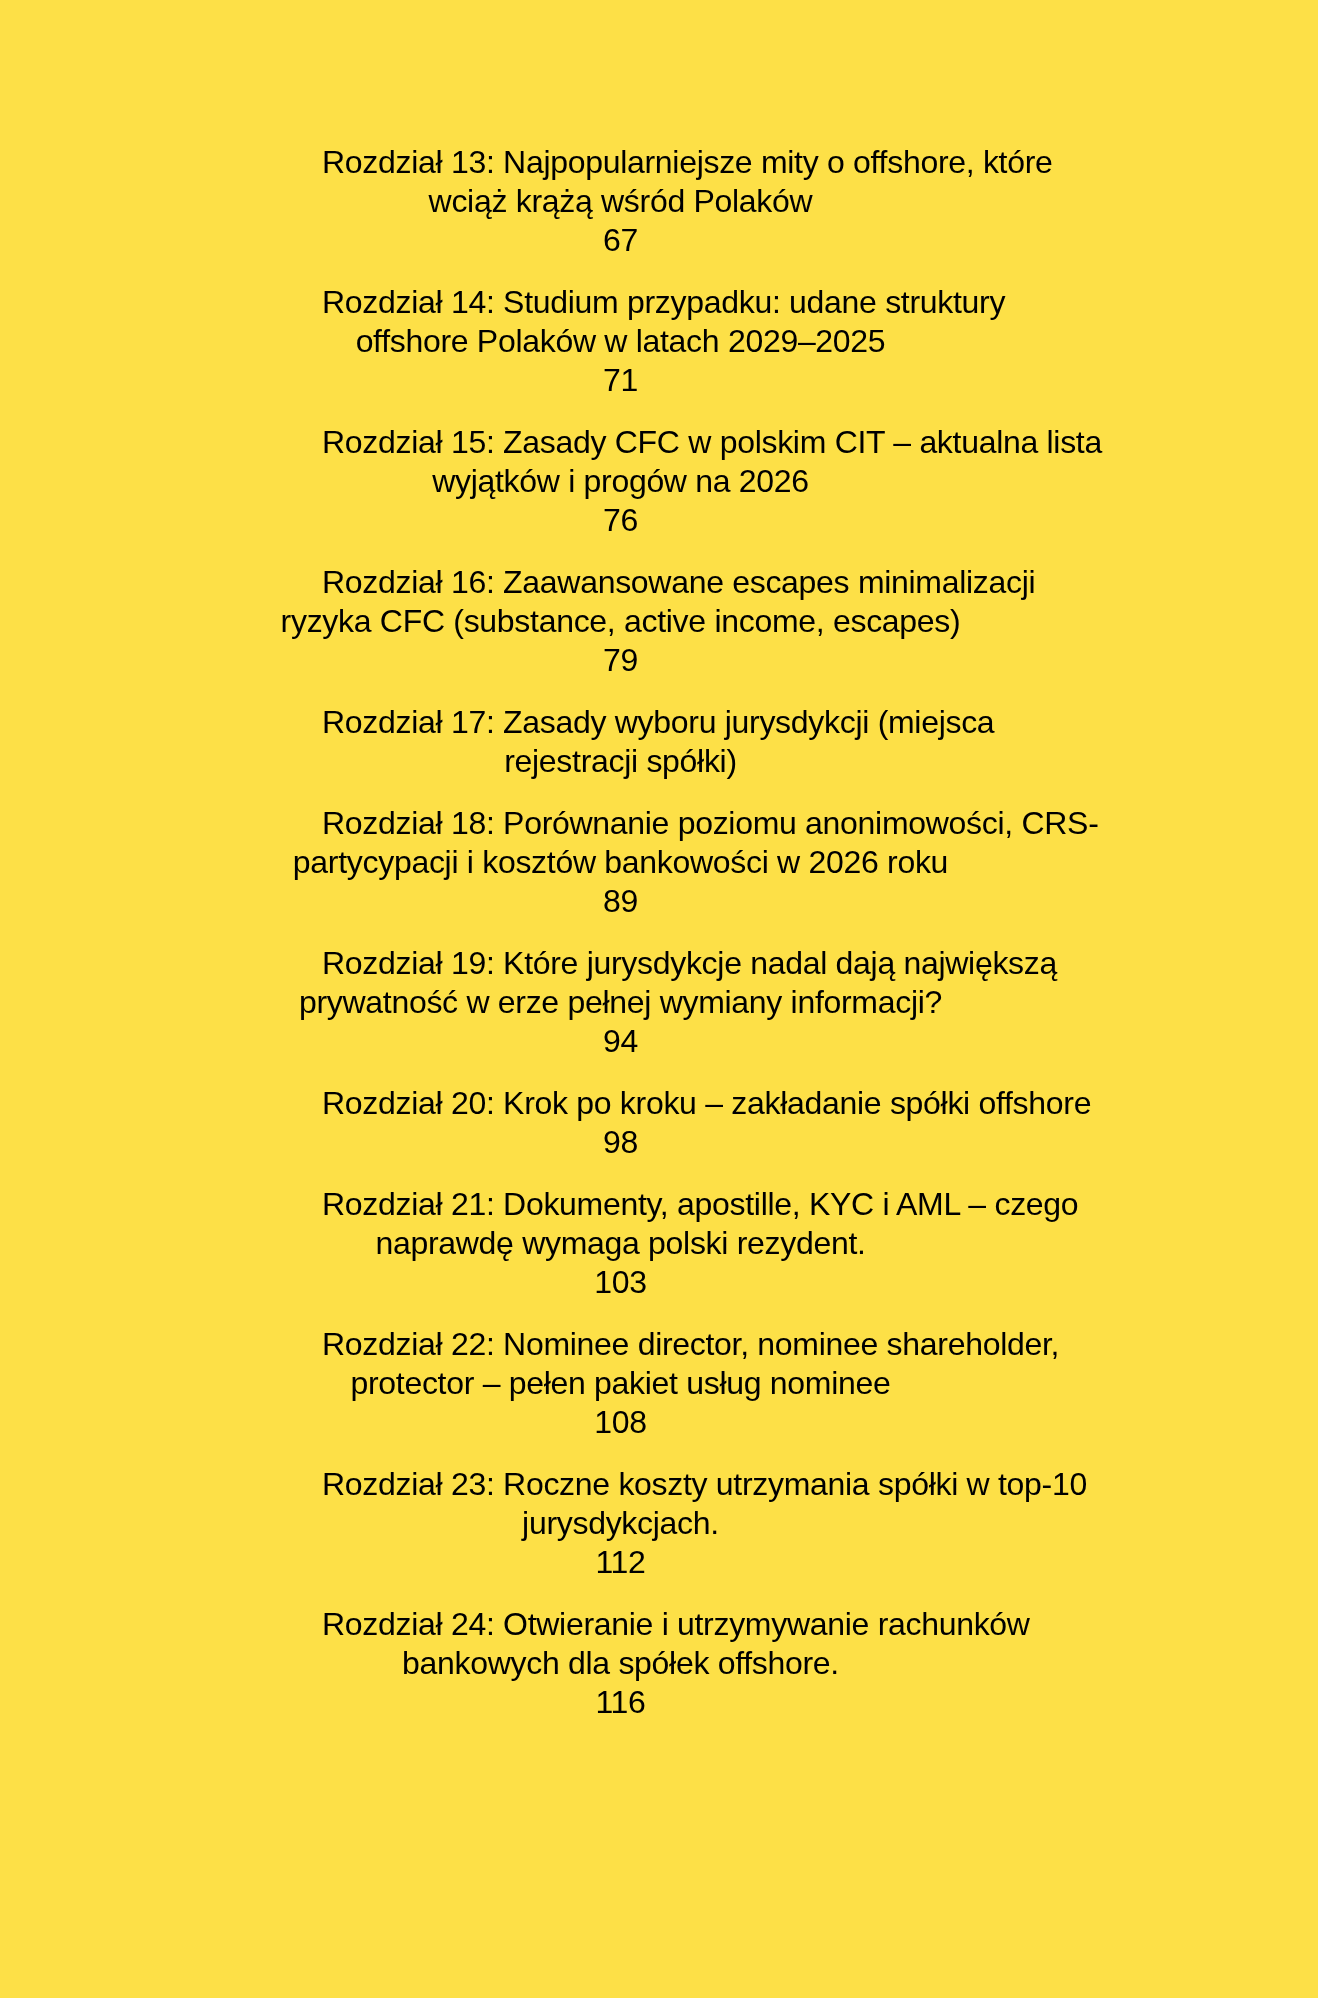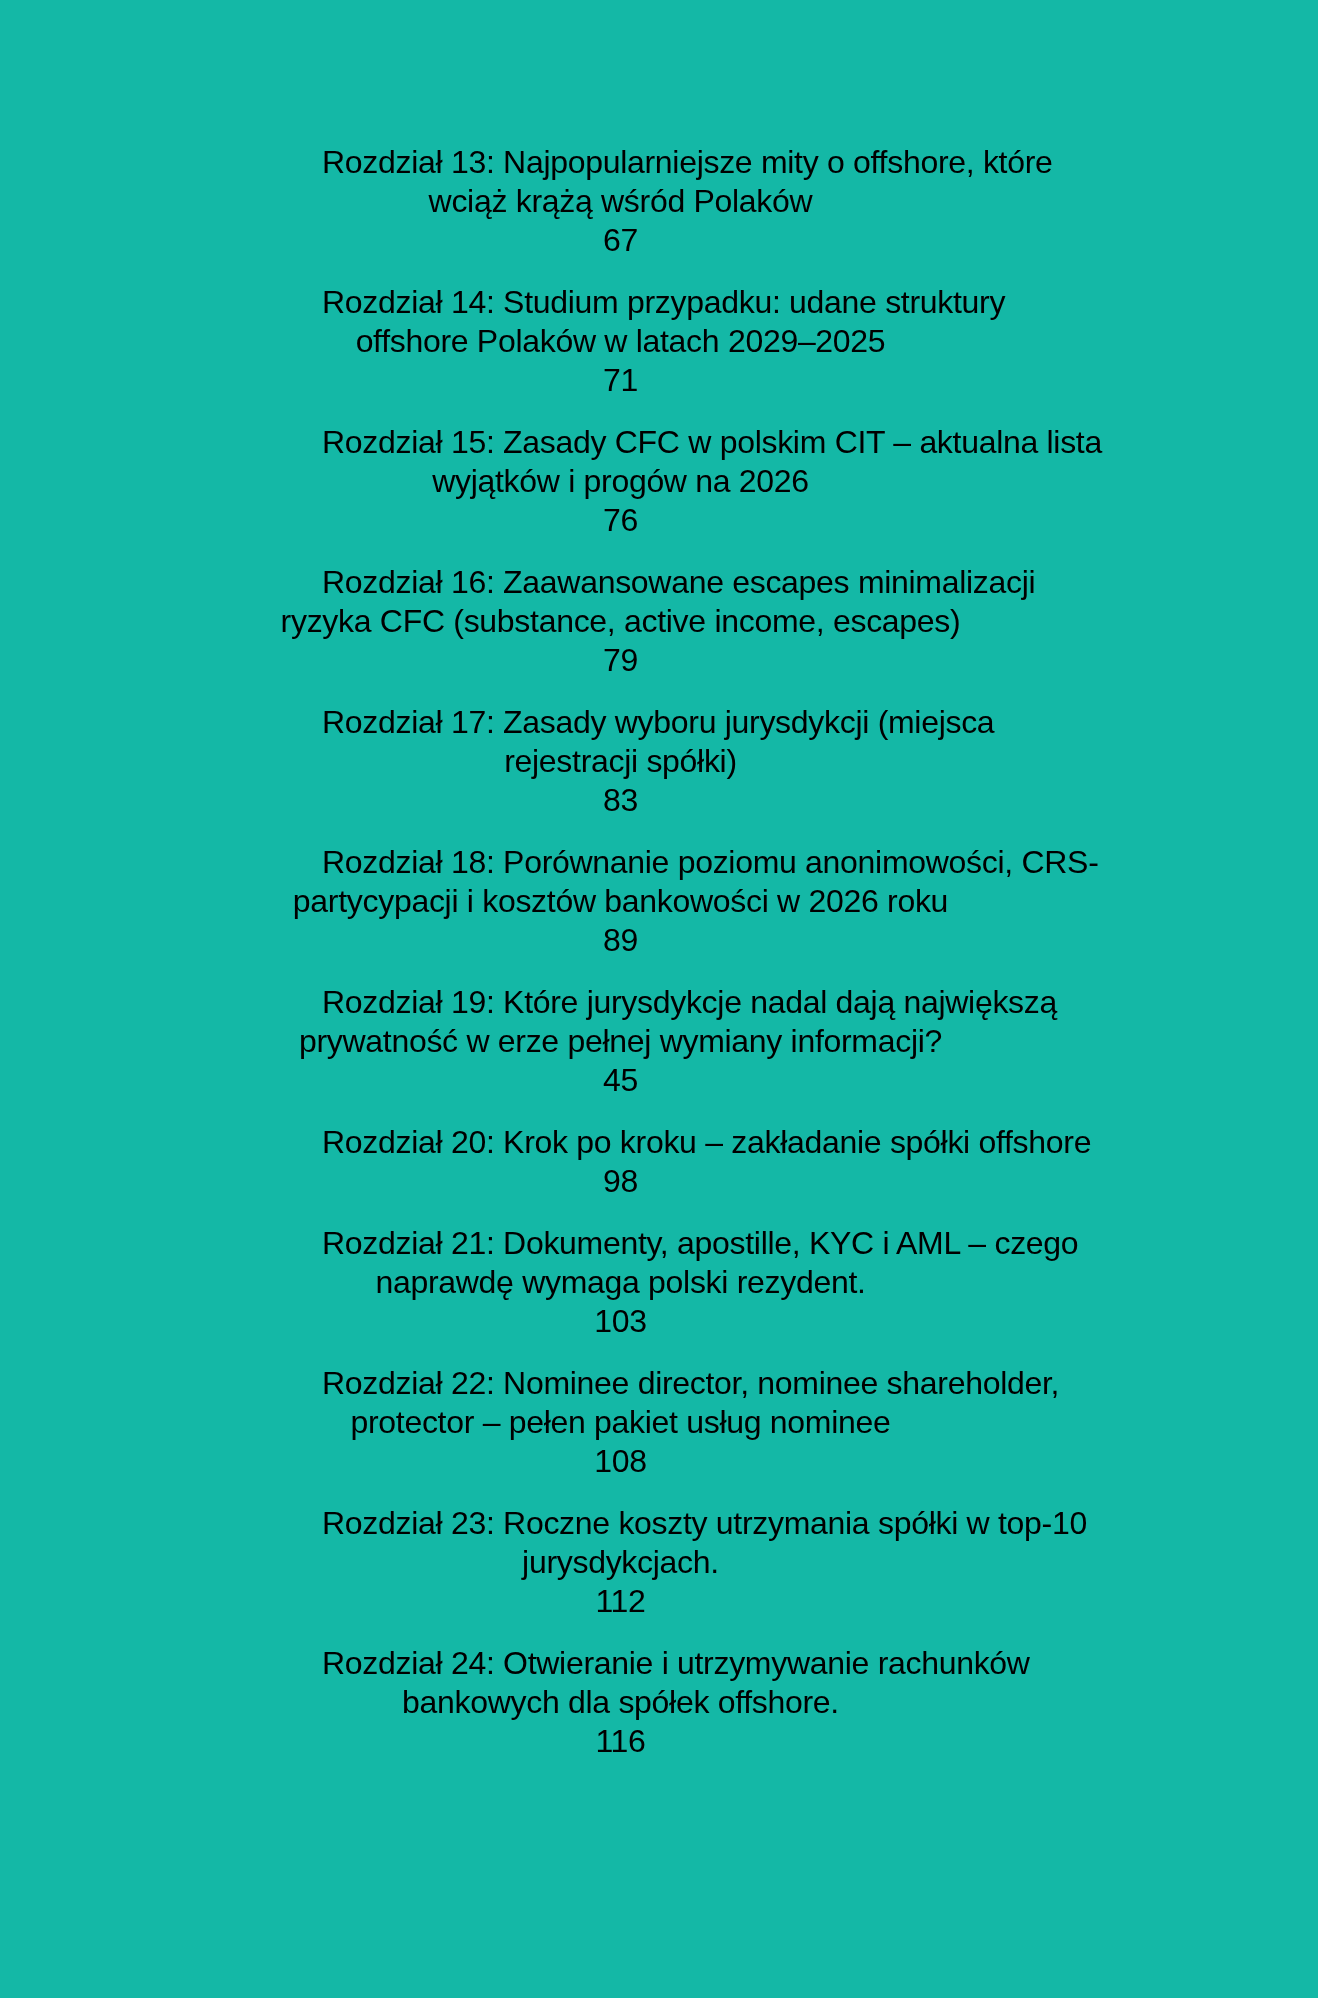--- a/index.html
+++ b/index.html
@@ -12,21 +12,21 @@
     height: 1998px;
     overflow: hidden;
     font-family: "Liberation Sans", "DejaVu Sans", sans-serif;
     color: #000000;
   }
   .page {
     box-sizing: border-box;
     width: 1318px;
     height: 1998px;
     padding: 143px 160px 0 83px;
-    background: #14b8a6;
+    background: #fde047;
   }
   .toc-entry {
     font-size: 32px;
     line-height: 39px;
     letter-spacing: -0.3px;
     margin: 0 0 23px 0;
   }
   .toc-line-first {
     padding-left: 239px; 
   }
@@ -61,33 +61,32 @@
 
   <div class="toc-entry">
     <div class="toc-line-first">Rozdział 16: Zaawansowane escapes minimalizacji</div>
     <div class="toc-line-cont">ryzyka CFC (substance, active income, escapes)</div>
     <div class="toc-page-num">79</div>
   </div>
 
   <div class="toc-entry">
     <div class="toc-line-first">Rozdział 17: Zasady wyboru jurysdykcji (miejsca</div>
     <div class="toc-line-cont">rejestracji spółki)</div>
-    <div class="toc-page-num">83</div>
   </div>
 
   <div class="toc-entry">
     <div class="toc-line-first">Rozdział 18: Porównanie poziomu anonimowości, CRS-</div>
     <div class="toc-line-cont">partycypacji i kosztów bankowości w 2026 roku</div>
     <div class="toc-page-num">89</div>
   </div>
 
   <div class="toc-entry">
     <div class="toc-line-first">Rozdział 19: Które jurysdykcje nadal dają największą</div>
     <div class="toc-line-cont">prywatność w erze pełnej wymiany informacji?</div>
-    <div class="toc-page-num">45</div>
+    <div class="toc-page-num">94</div>
   </div>
 
   <div class="toc-entry">
     <div class="toc-line-first">Rozdział 20: Krok po kroku – zakładanie spółki offshore</div>
     <div class="toc-page-num">98</div>
   </div>
 
   <div class="toc-entry">
     <div class="toc-line-first">Rozdział 21: Dokumenty, apostille, KYC i AML – czego</div>
     <div class="toc-line-cont">naprawdę wymaga polski rezydent.</div>

